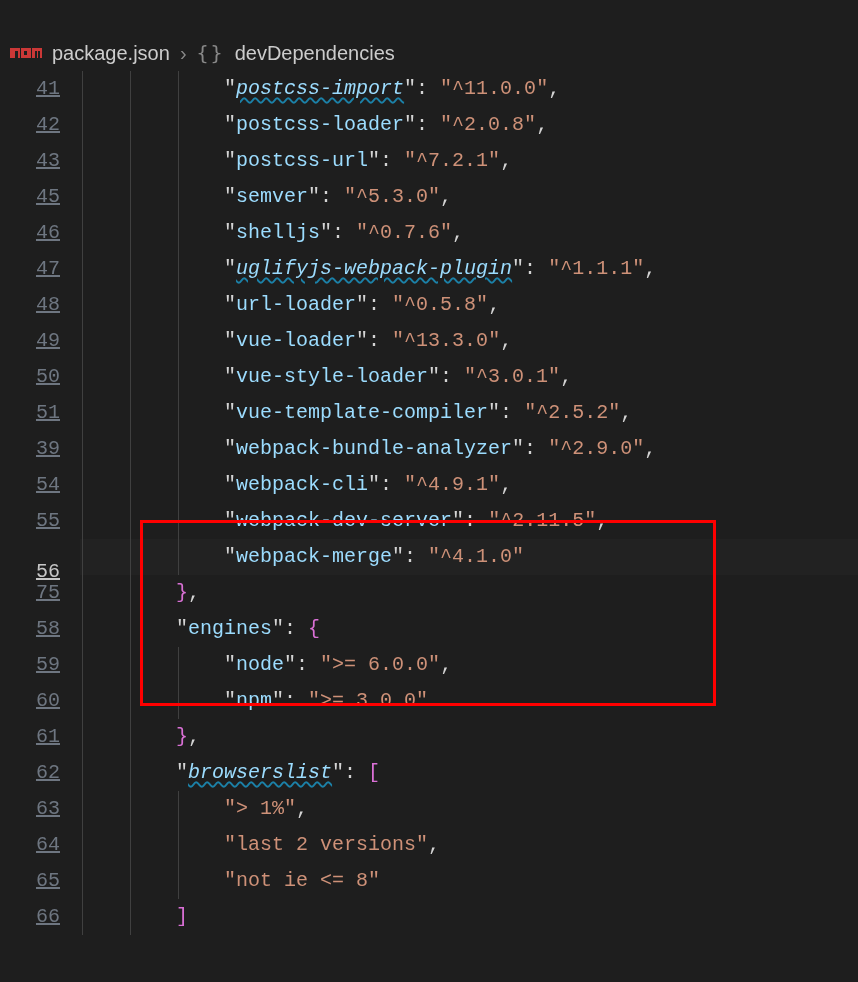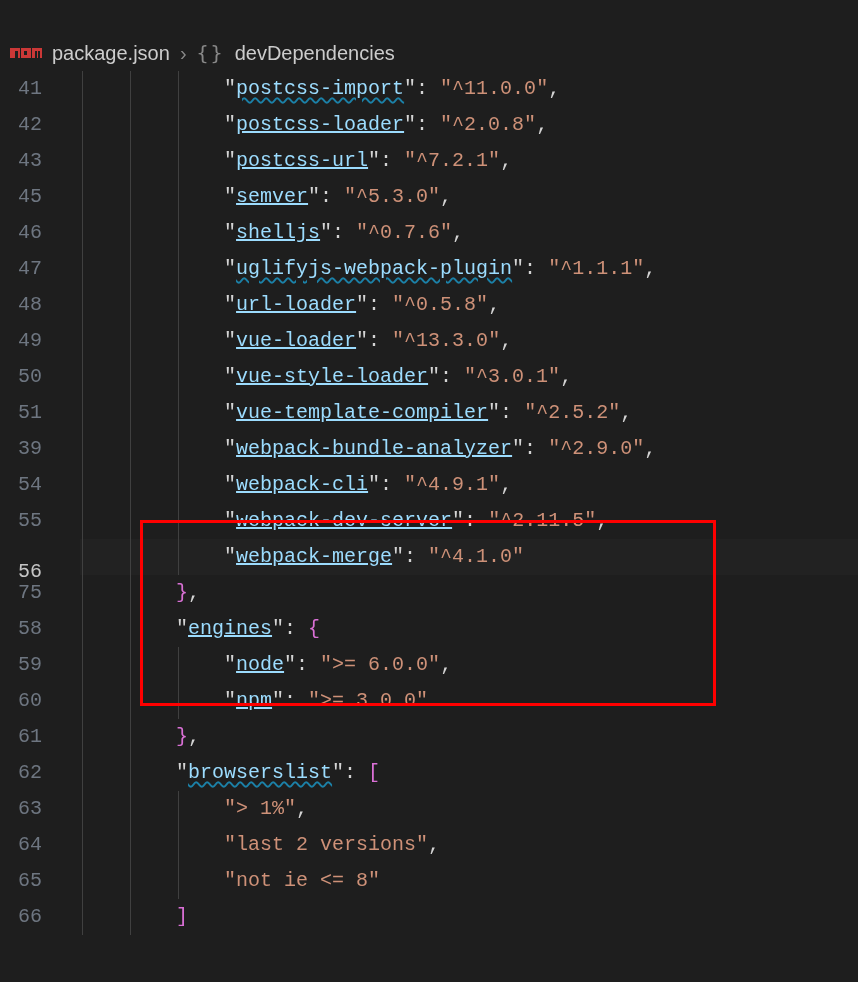--- a/index.html
+++ b/index.html
@@ -37,24 +37,25 @@
   .breadcrumb .chevron { color: #888; }
   .breadcrumb .braces { color: #888; font-family: Menlo, Monaco, monospace; letter-spacing: 2px;}
   .breadcrumb .section { color: #cccccc; text-align: center; }
   .editor {
     display: flex;
     position: relative;
   }
   .gutter {
     width: 80px;
     flex-shrink: 0;
-    text-align: center;
+    text-align: right;
     padding-right: 20px;
     color: #6e7681;
     user-select: none;
+    text-decoration: underline;
   }
   .code-col {
     flex: 1;
     position: relative;
   }
   .line {
     display: flex;
     height: 36px;
     line-height: 36px;
   }
@@ -68,25 +69,25 @@
   .indent-guide {
     position: absolute;
     top: 0;
     bottom: 0;
     width: 1px;
     background: #404040;
   }
   .ig1 { left: 2px; }
   .ig2 { left: 50px; }
   .ig3 { left: 98px; }
-  .tok-key { color: #9cdcfe; text-decoration: underline; }
+  .tok-key { color: #9cdcfe; }
   .tok-str { color: #ce9178; }
   .tok-pun { color: #d4d4d4; }
   .tok-brace { color: #da70d6; }
-  .tok-info { text-decoration-line: underline; text-decoration-style: wavy; text-decoration-color: #1b81a8; text-decoration-thickness: 2px; text-underline-offset: 3px;}
+  .tok-info { text-decoration-line: underline; text-decoration-style: wavy; text-decoration-color: #1b81a8; text-decoration-thickness: 2px; text-underline-offset: 3px; font-style: italic;}
   .highlight-box {
     position: absolute;
     border: 3px solid #ff0000;
     pointer-events: none;
   }
 </style>
 </head>
 <body>
 
 <div class="breadcrumb">

